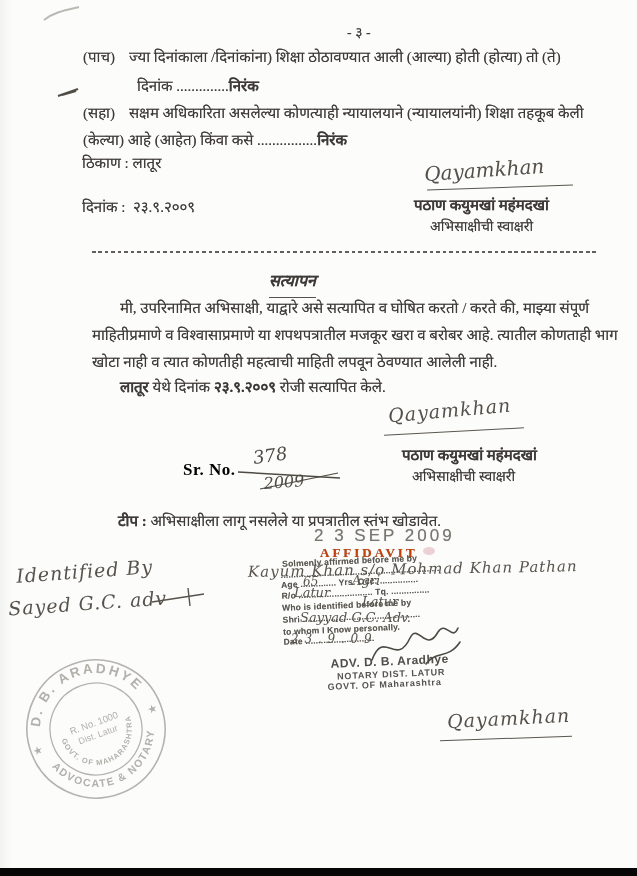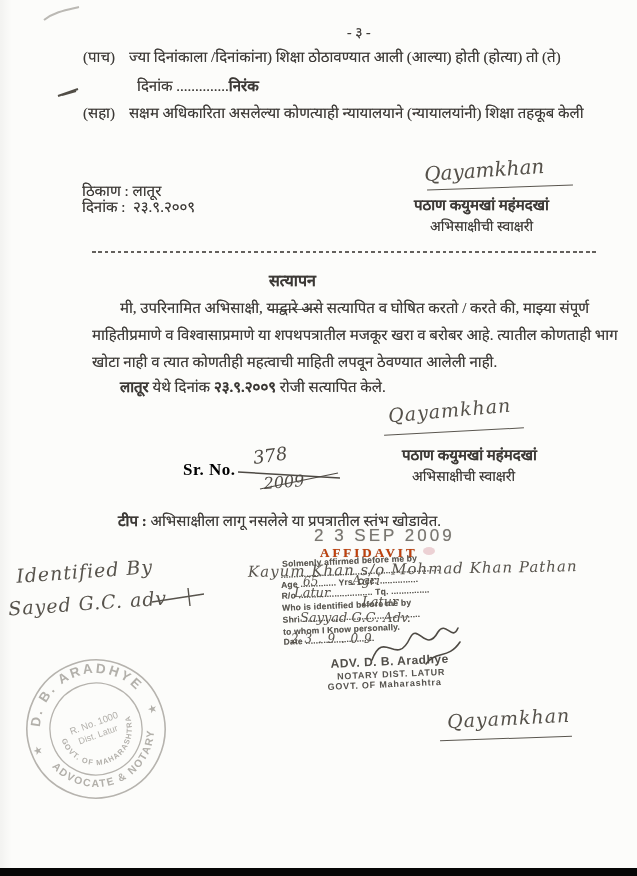--- a/index.html
+++ b/index.html
@@ -9,21 +9,21 @@
         background:linear-gradient(90deg,rgba(0,0,0,0.04),rgba(0,0,0,0) 12px);pointer-events:none;}
   .abs{position:absolute;}
   .dev{color:#3c3936;font-size:15px;white-space:nowrap;
        text-shadow:0 0 0.6px rgba(70,65,60,0.55);}
   .b{font-weight:bold;}
   .lbl{display:inline-block;margin-right:14px;}
   .hw{font-family:"DejaVu Serif",serif;font-style:italic;color:#57534c;white-space:nowrap;}
   .sig{font-family:"DejaVu Serif",serif;font-style:italic;color:#55514a;white-space:nowrap;}
   .sigline{height:0;border-top:1.5px solid #5a564f;}
   .dashline{height:2px;background:repeating-linear-gradient(90deg,#63605c 0 3.5px,transparent 3.5px 6.5px);}
-  .heading-underline{border-bottom:1.2px solid #55524d;padding-bottom:18px;}
+  .heading-underline{border-bottom:1.2px solid #55524d;padding-bottom:6px;font-style:italic;}
   .stamp-line{font-family:"Liberation Sans",sans-serif;font-weight:bold;font-size:8.5px;
        color:#5a5751;white-space:nowrap;letter-spacing:0.2px;
        text-shadow:0 0 0.5px rgba(90,87,81,0.5);}
   .notary-big{font-family:"Liberation Sans",sans-serif;font-weight:bold;font-size:12px;
        color:#514e49;letter-spacing:0.5px;white-space:nowrap;}
   .notary-small{font-family:"Liberation Sans",sans-serif;font-weight:bold;font-size:9px;
        color:#55524d;letter-spacing:0.8px;white-space:nowrap;}
   .datestamp{font-family:"Liberation Sans",sans-serif;font-size:17px;font-weight:500;
        color:#7a7771;letter-spacing:3px;white-space:nowrap;text-shadow:0 0 0.7px rgba(122,119,113,0.6);}
   .affidavit{font-family:"Liberation Serif",serif;font-weight:bold;font-size:13px;
@@ -51,22 +51,25 @@
   <div class="abs dev" style="left:83px;top:46px;">
     <span class="lbl">(पाच)</span><span>ज्या दिनांकाला /दिनांकांना) शिक्षा ठोठावण्यात आली (आल्या) होती (होत्या) तो (ते)</span>
   </div>
   <div class="abs dev" style="left:137px;top:75px;">
     <span>दिनांक ..............</span><span class="b">निरंक</span>
   </div>
 
   <div class="abs dev" style="left:83px;top:102px;">
     <span class="lbl">(सहा)</span><span>सक्षम अधिकारिता असलेल्या कोणत्याही न्यायालयाने (न्यायालयांनी) शिक्षा तहकूब केली</span>
   </div>
+  <div class="abs dev" style="left:83px;top:129px;">
+    <span>(केल्या) आहे (आहेत) किंवा कसे ................</span><span class="b">निरंक</span>
+  </div>
 
-  <div class="abs dev" style="left:82px;top:180px;">
+  <div class="abs dev" style="left:82px;top:152px;">
     <span>ठिकाण :</span>&nbsp;<span>लातूर</span>
   </div>
   <div class="abs dev" style="left:82px;top:196px;">
     <span>दिनांक :</span>&nbsp;&nbsp;<span>२३.९.२००९</span>
   </div>
 
   <div class="abs sig" style="left:424px;top:158px;font-size:20px;transform:rotate(-4deg);">Qayamkhan</div>
   <div class="abs sigline" style="left:427px;top:187px;width:146px;transform:rotate(-2deg);"></div>
   <div class="abs dev b" style="left:414px;top:194px;">पठाण कयुमखां महंमदखां</div>
   <div class="abs dev" style="left:430px;top:216px;font-size:14px;">अभिसाक्षीची स्वाक्षरी</div>

